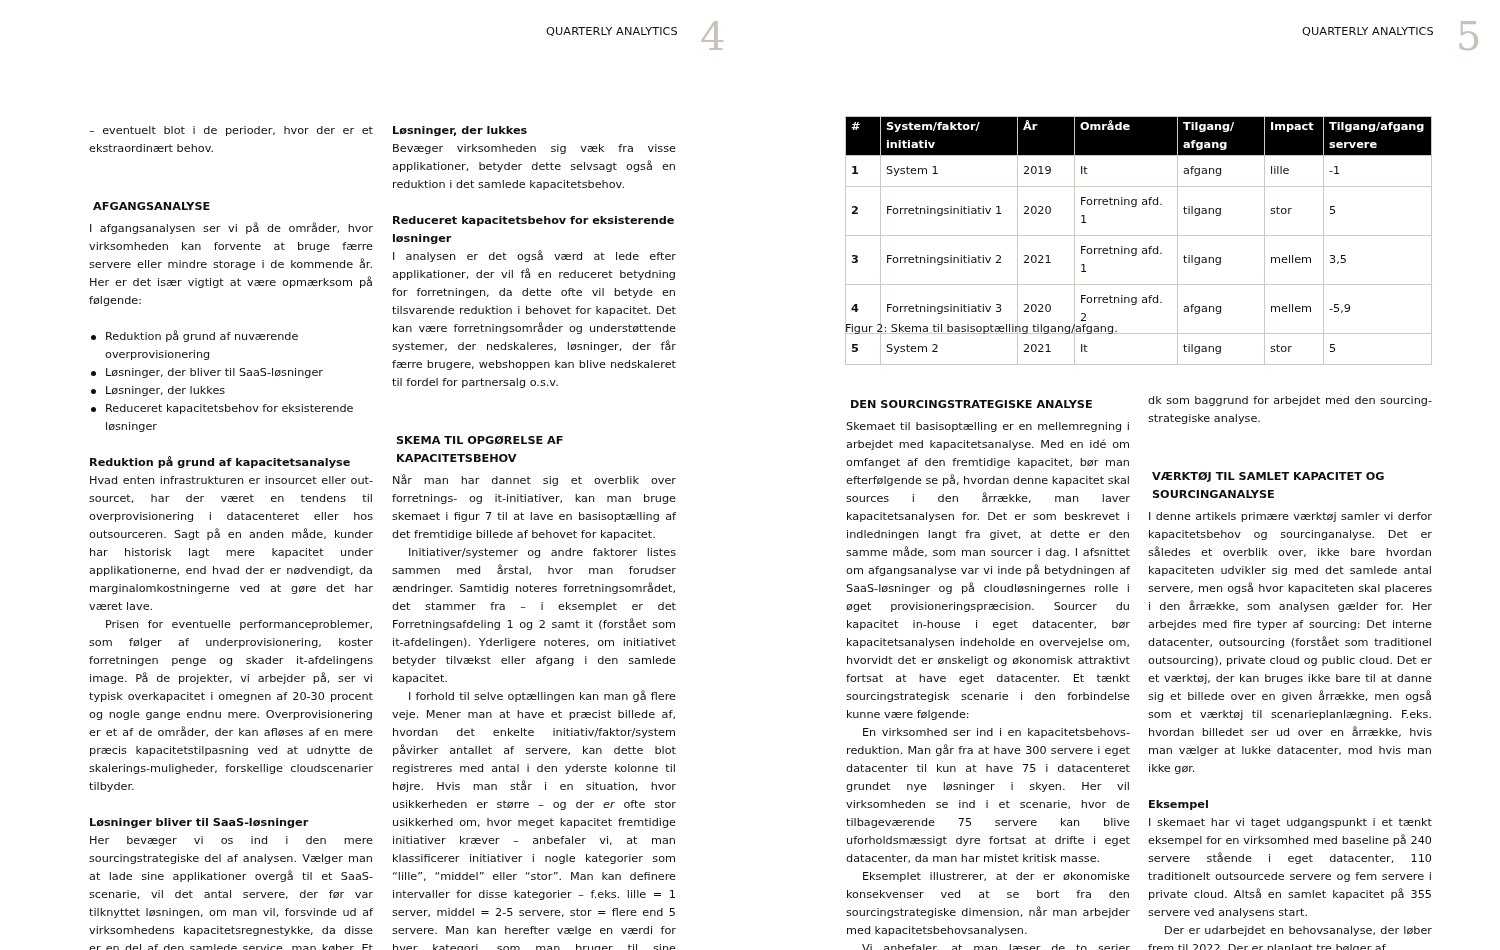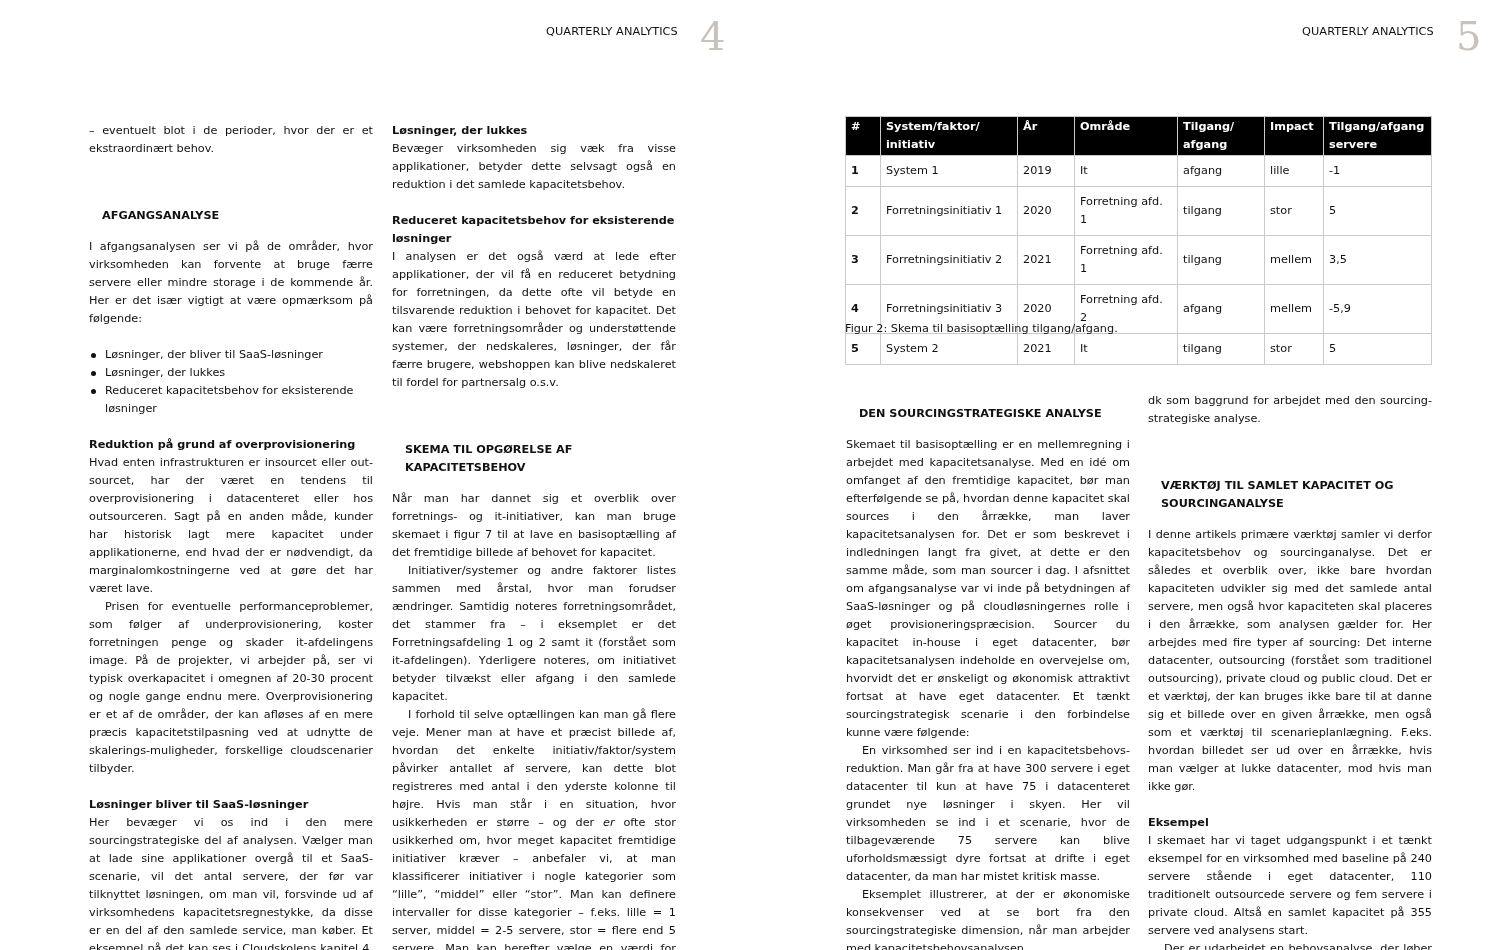--- a/index.html
+++ b/index.html
@@ -20,21 +20,21 @@
   }
   .left .running-head { left:546px; }
   .left .page-number { left:700px; }
   .right .running-head { left:546px; }
   .right .page-number { left:700px; }
 
   .col { position:absolute; width:284px; font-size:11.25px; line-height:18px; }
   .col p { margin:0; text-align:justify; hyphens:manual; }
   .col p.indent { text-indent:16px; }
   .col h3 { margin:0; font-size:11.25px; font-weight:bold; line-height:18px; }
-  .col h2 { margin:13px; font-size:11.25px; font-weight:bold; line-height:18px; text-transform:uppercase; }
+  .col h2 { margin:4px; font-size:11.25px; font-weight:bold; line-height:18px; text-transform:uppercase; }
   .gap18 { height:18px; }
   .gap36 { height:36px; }
   ul.bullets { list-style:none; margin:0; padding:0; }
   ul.bullets li { position:relative; padding-left:16px; text-align:left; }
   ul.bullets li::before {
     content:""; position:absolute; left:2px; top:7px; width:5px; height:5px; border-radius:50%; background:#111;
   }
 
   table.fig {
     position:absolute; left:89px; top:116px; width:587px; border-collapse:collapse;
@@ -57,26 +57,27 @@
   <div class="running-head">QUARTERLY ANALYTICS</div>
   <div class="page-number">4</div>
 
   <div class="col" style="left:89px; top:122px;">
     <p>– eventuelt blot i de perioder, hvor der er et ekstra­ordinært behov.</p>
     <div class="gap36"></div>
     <h2>AFGANGSANALYSE</h2>
     <p>I afgangsanalysen ser vi på de områder, hvor virk­somheden kan forvente at bruge færre servere eller mindre storage i de kommende år. Her er det især vigtigt at være opmærksom på følgende:</p>
     <div class="gap18"></div>
     <ul class="bullets">
+      <li>Reduktion på grund af nuværende overprovisio­nering</li>
       <li>Løsninger, der bliver til SaaS-løsninger</li>
       <li>Løsninger, der lukkes</li>
       <li>Reduceret kapacitetsbehov for eksisterende løsninger</li>
     </ul>
     <div class="gap18"></div>
-    <h3>Reduktion på grund af overprovisionering</h3>
+    <h3>Reduktion på grund af kapacitetsanalyse</h3>
     <p>Hvad enten infrastrukturen er insourcet eller out­sourcet, har der været en tendens til overprovisio­nering i datacenteret eller hos outsourceren. Sagt på en anden måde, kunder har historisk lagt mere ka­pacitet under applikationerne, end hvad der er nød­vendigt, da marginalomkostningerne ved at gøre det har været lave.</p>
     <p class="indent">Prisen for eventuelle performanceproblemer, som følger af underprovisionering, koster forretningen penge og skader it-afdelingens image. På de pro­jekter, vi arbejder på, ser vi typisk overkapacitet i omegnen af 20-30 procent og nogle gange endnu mere. Overprovisionering er et af de områder, der kan afløses af en mere præcis kapacitetstilpasning ved at udnytte de skalerings-muligheder, forskellige cloudscenarier tilbyder.</p>
     <div class="gap18"></div>
     <h3>Løsninger bliver til SaaS-løsninger</h3>
     <p>Her bevæger vi os ind i den mere sourcingstrategiske del af analysen. Vælger man at lade sine applikatio­ner overgå til et SaaS-scenarie, vil det antal servere, der før var tilknyttet løsningen, om man vil, forsvinde ud af virksomhedens kapacitetsregnestykke, da dis­se er en del af den samlede service, man køber.  Et eksempel på det kan ses i Cloudskolens kapitel 4, der findes på quarterl  analytics.dk</p>
   </div>
 
   <div class="col" style="left:392px; top:122px;">
     <h3>Løsninger, der lukkes</h3>
     <p>Bevæger virksomheden sig væk fra visse applikati­oner, betyder dette selvsagt også en reduktion i det samlede kapacitetsbehov.</p>

